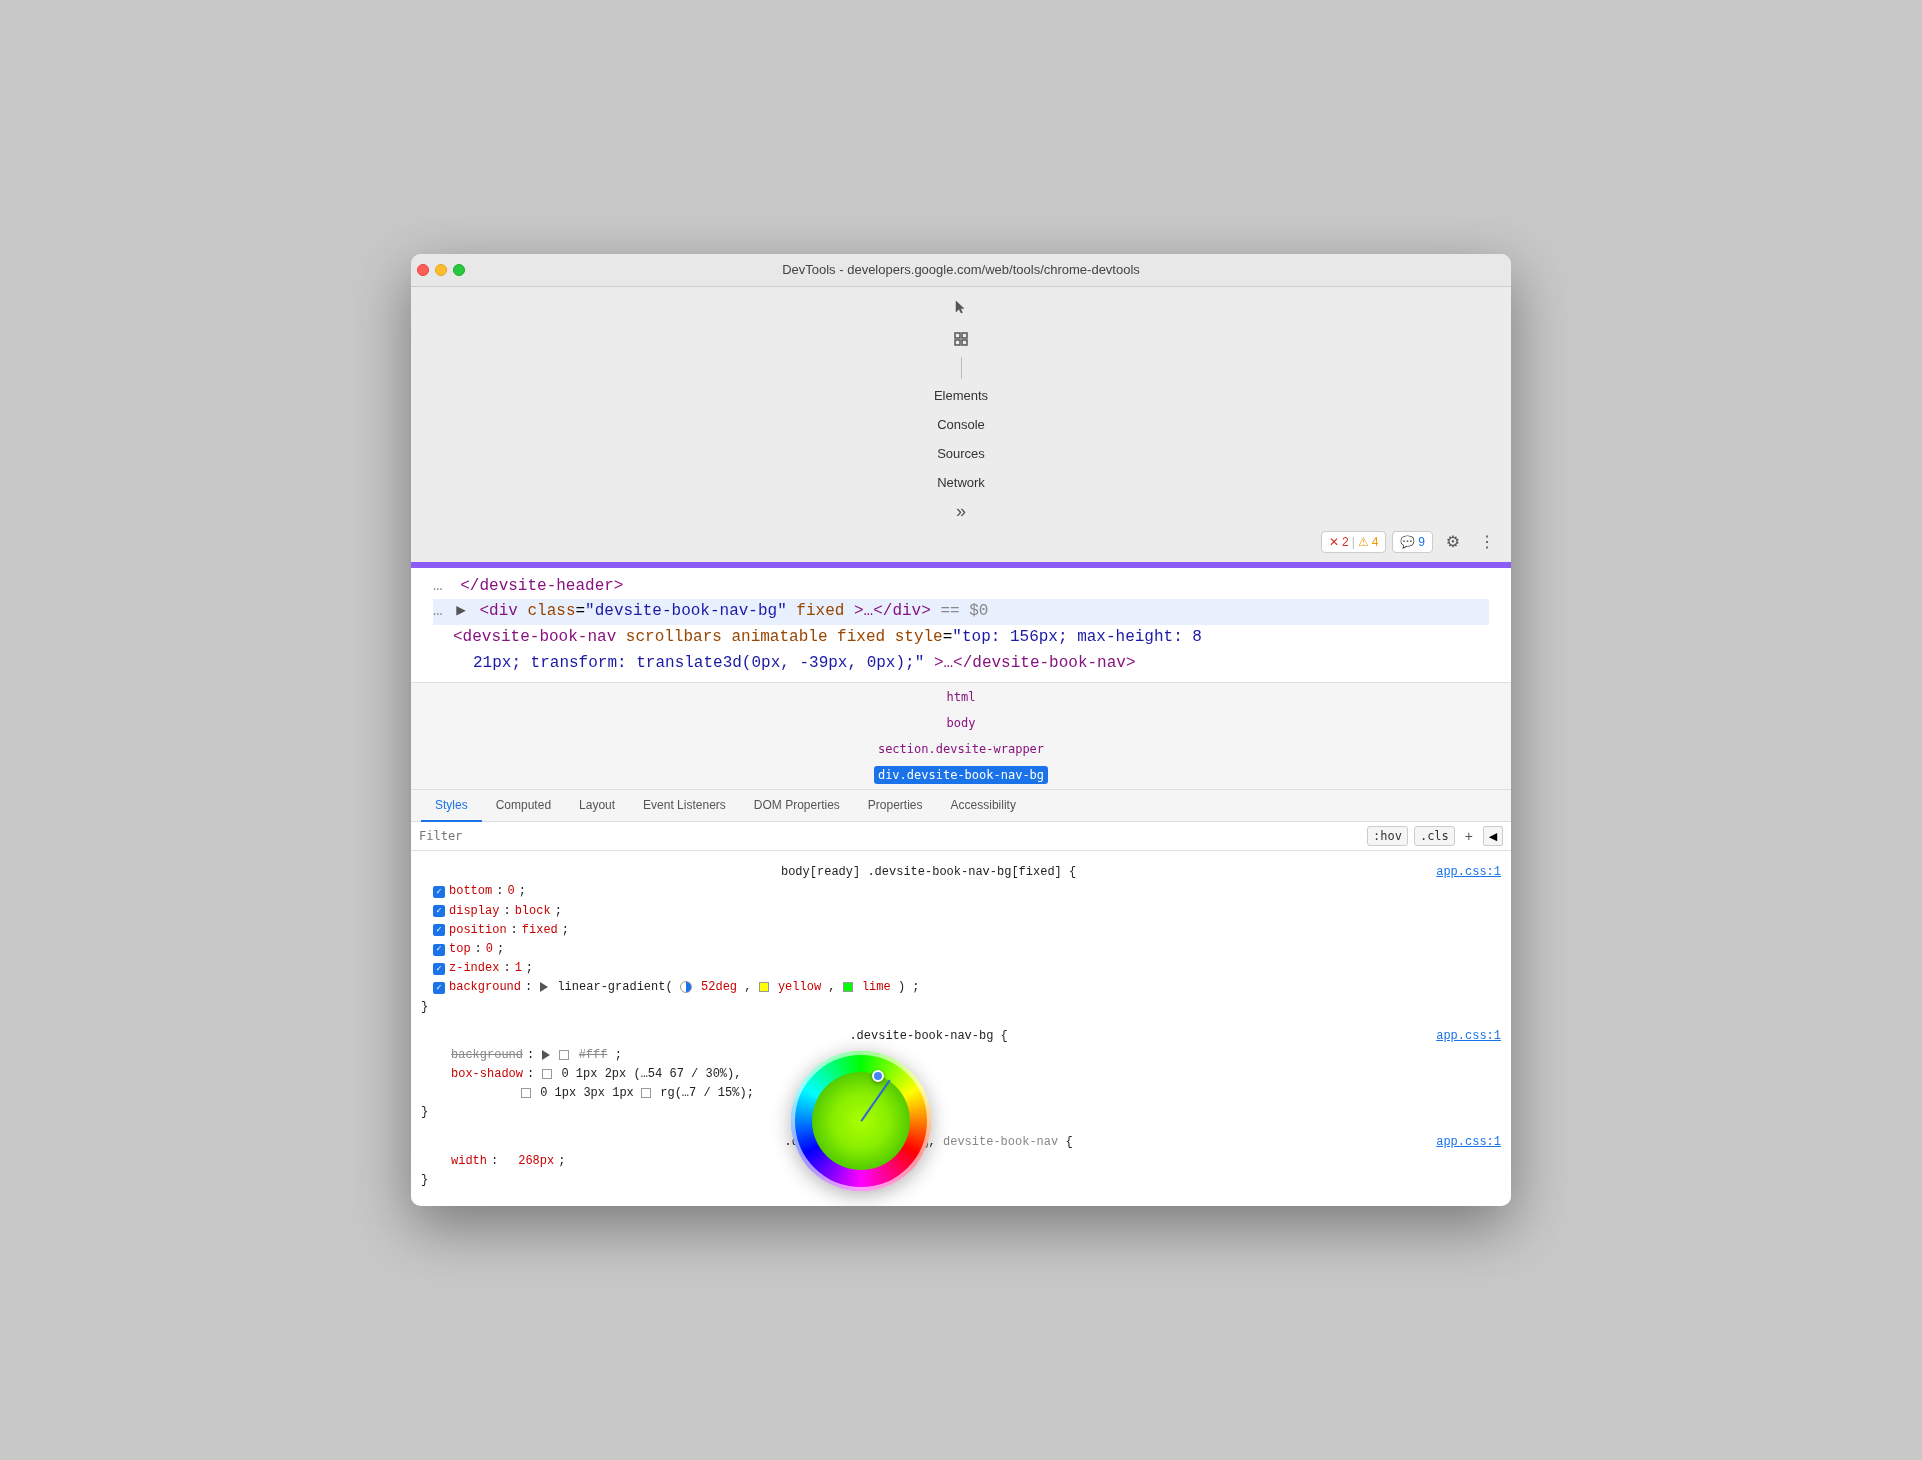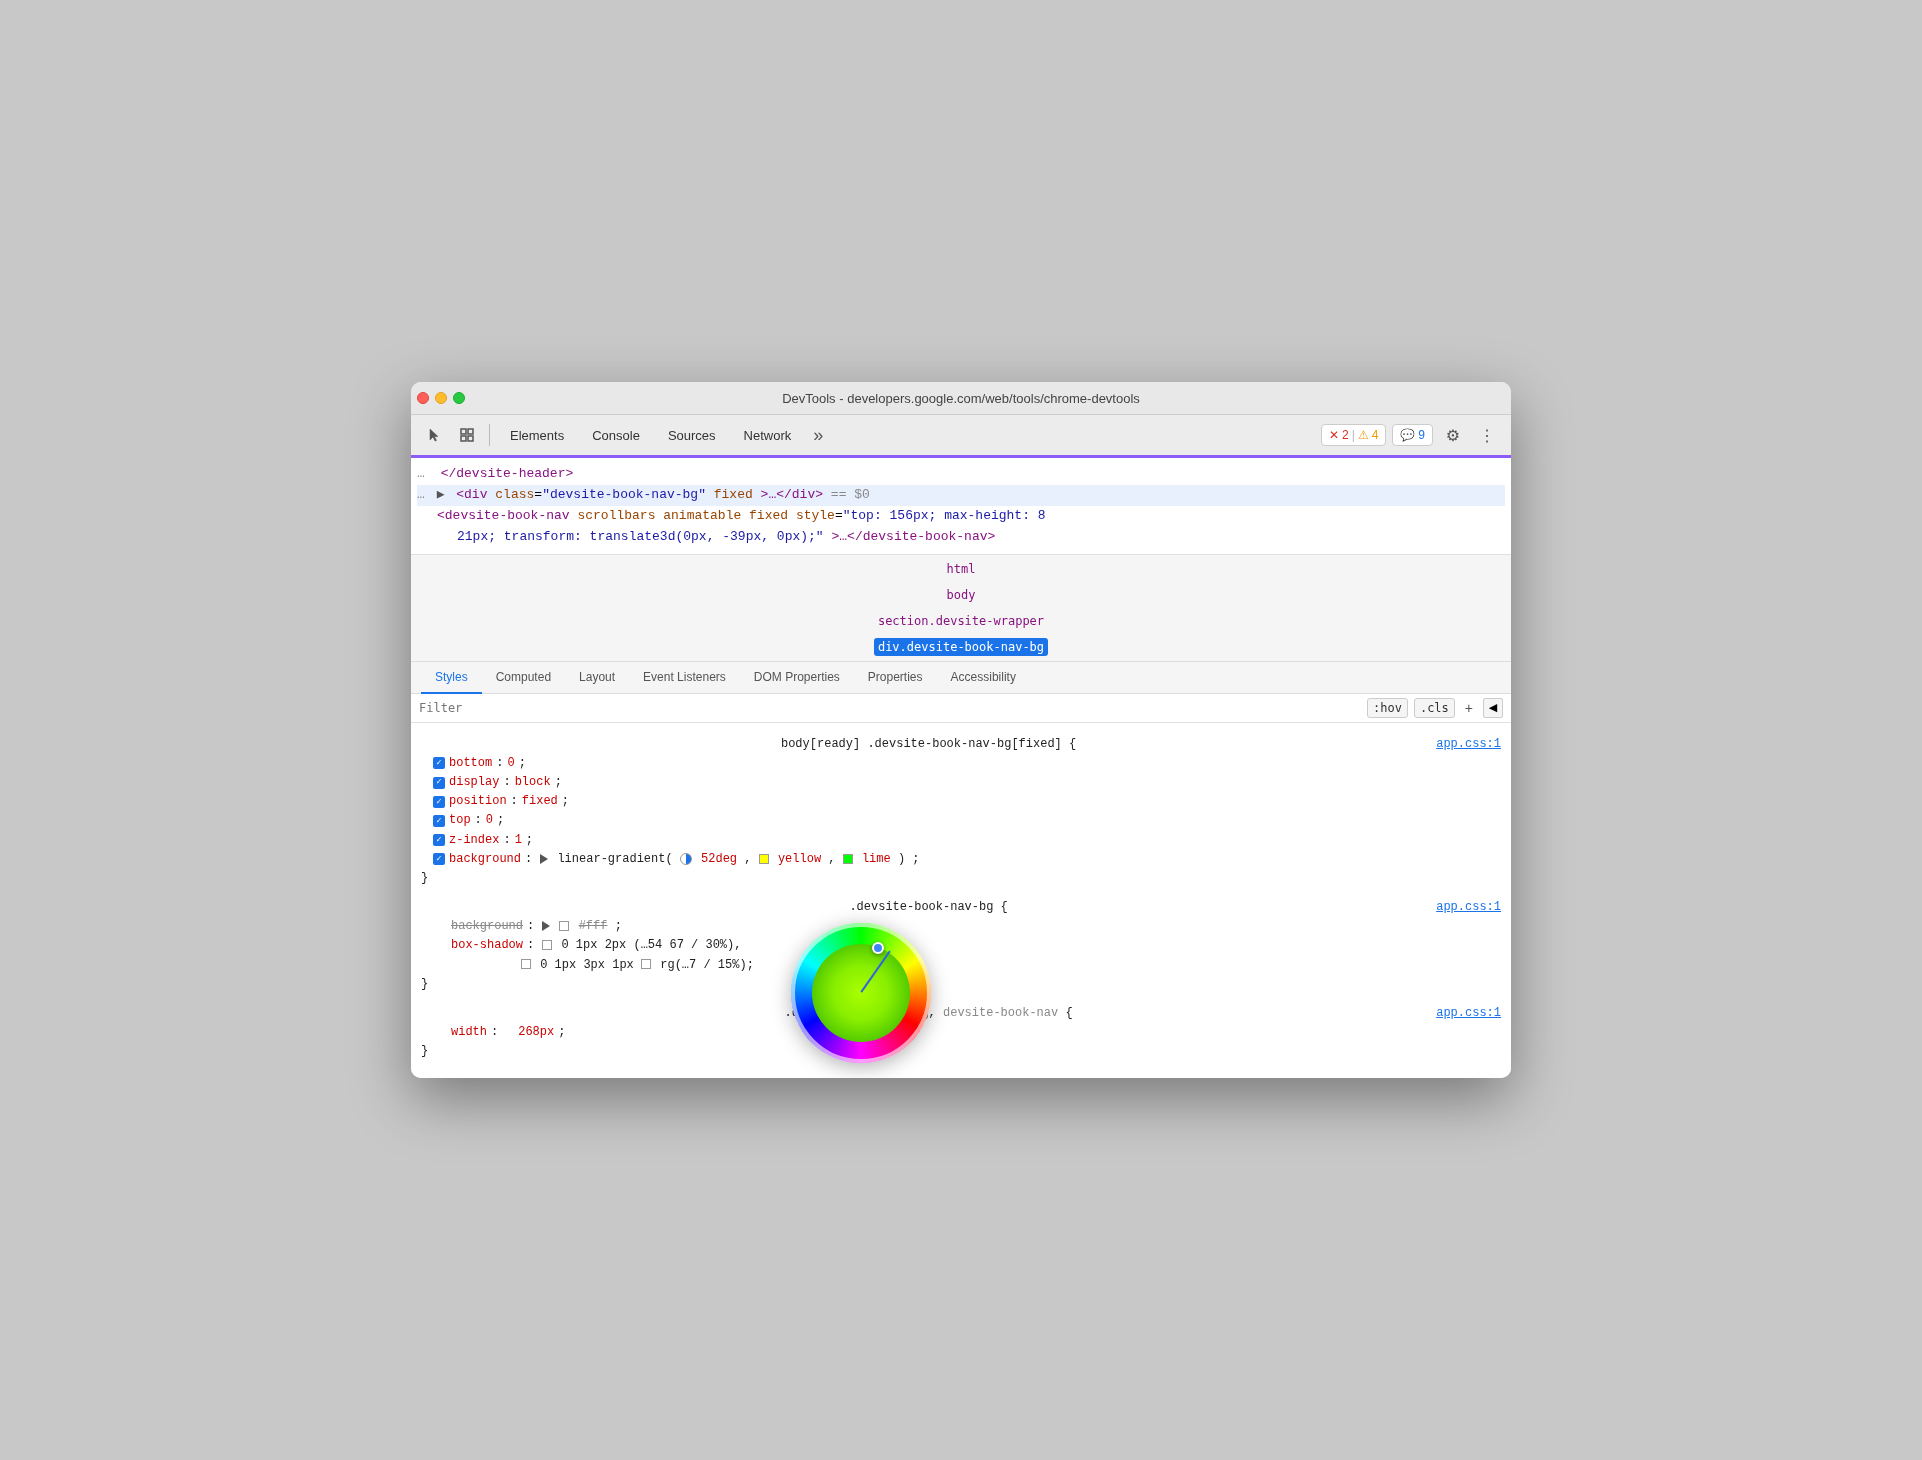--- a/index.html
+++ b/index.html
@@ -39,25 +39,26 @@
     .title-text {
       position: absolute;
       left: 50%;
       transform: translateX(-50%);
       font-size: 13px;
       color: #444;
     }
     
     .toolbar {
       background: #ececec;
-      border-bottom: 3px solid #8b5cf6;
+      border-bottom: 6px solid #8b5cf6;
       padding: 6px 10px;
       display: flex;
       align-items: center;
       gap: 4px;
+      flex-direction: column;
     }
     .toolbar-icon {
       width: 28px; height: 28px;
       display: flex; align-items: center; justify-content: center;
       border-radius: 4px;
       cursor: pointer;
       font-size: 16px;
       color: #555;
     }
     .toolbar-separator {
@@ -101,22 +102,22 @@
     .settings-icon {
       width: 28px; height: 28px;
       display: flex; align-items: center; justify-content: center;
       font-size: 16px; color: #555; cursor: pointer;
     }
     
     .dom-area {
       background: #fff;
       border-bottom: 1px solid #e0e0e0;
       font-family: 'Menlo', 'Monaco', 'Courier New', monospace;
-      font-size: 13px;
-      padding: 6px 6px;
+      font-size: 16px;
+      padding: 6px 22px;
     }
     .dom-line {
       line-height: 1.6;
       white-space: nowrap;
       overflow: hidden;
     }
     .dom-tag { color: #881280; }
     .dom-attr-name { color: #994500; }
     .dom-attr-value { color: #1a1aa6; }
     .dom-selected-line {

